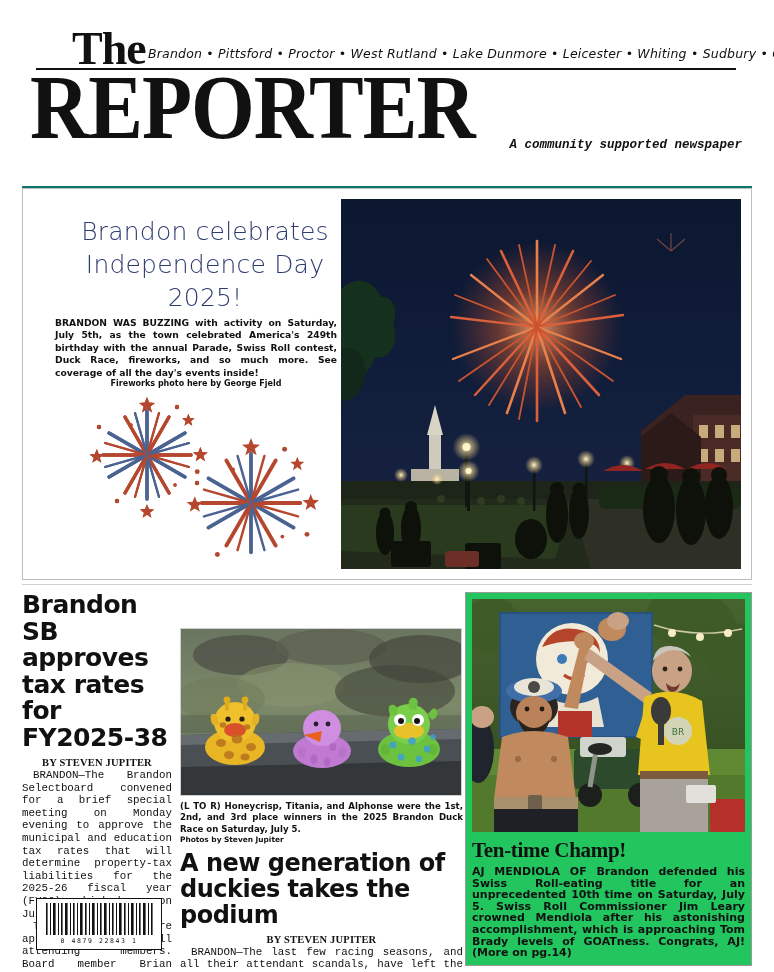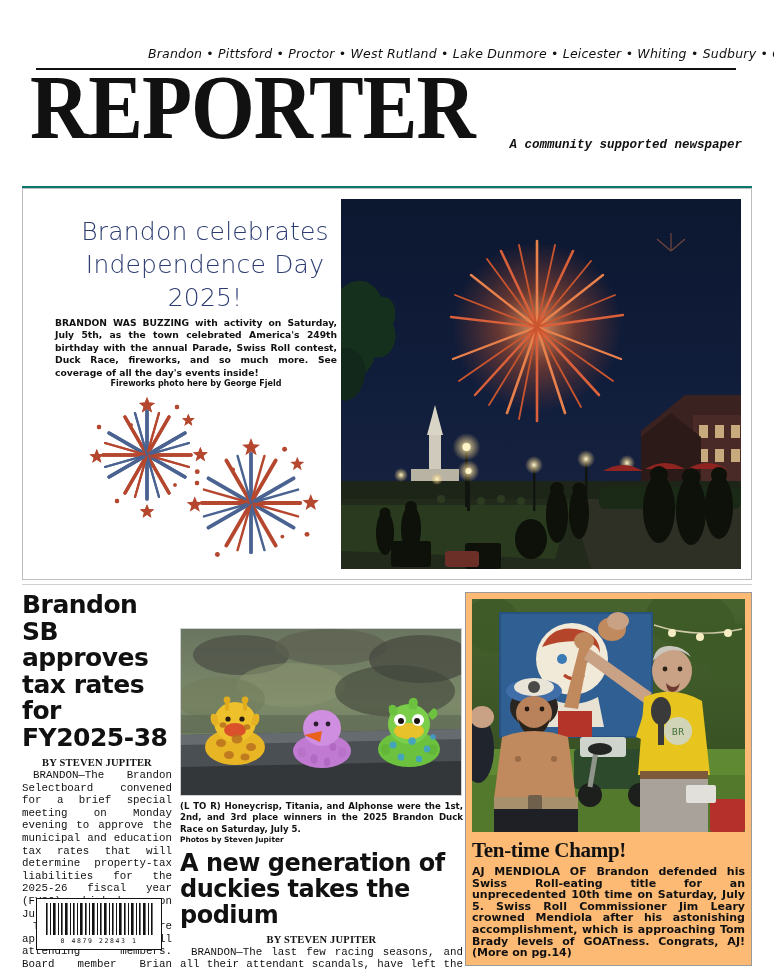--- a/index.html
+++ b/index.html
@@ -127,21 +127,21 @@
   }
   .hl-mid{
     font-family:"DejaVu Sans",sans-serif;font-weight:bold;
     font-size:24px;line-height:26px;color:#111;letter-spacing:-.5px;
     margin-top:6px;
   }
 
   .col-right{position:absolute;left:465px;top:592px;width:287px;}
   .rightbox{
     border:1px solid #9a9a9a;box-sizing:border-box;width:287px;
-    padding:6px;background:#fdba74;
+    padding:6px;background:#22c55e;
   }
   .photo-champ{
     width:273px;height:233px;overflow:hidden;position:relative;background:#4b6b2f;
   }
   .hl-right{
     font-family:"Liberation Serif",serif;font-weight:bold;
     font-size:21px;line-height:23px;color:#111;margin-top:7px;letter-spacing:-.3px;
   }
   .right-deck{
     font-family:"DejaVu Sans",sans-serif;font-weight:bold;
@@ -149,20 +149,21 @@
   }
 
   .hr-thin{position:absolute;left:22px;top:584px;width:730px;height:1px;background:#cfcfcf;}
 </style>
 </head>
 <body>
 
 <div class="page">
 
   <div class="masthead">
+    <div class="the-word">The</div>
     <div class="towns">Brandon • Pittsford • Proctor • West Rutland • Lake Dunmore • Leicester • Whiting • Sudbury • Goshen</div>
     <div class="rule-top"></div>
     <div class="reporter-word">REPORTER</div>
     <div class="tagline">A community supported newspaper</div>
   </div>
 
   <div class="volbar">
     <div class="vol-left">Vol. 30, No. 27</div>
     <div class="vol-center">Wednesday, July 9, 2025</div>
     <div class="vol-right">$1</div>

